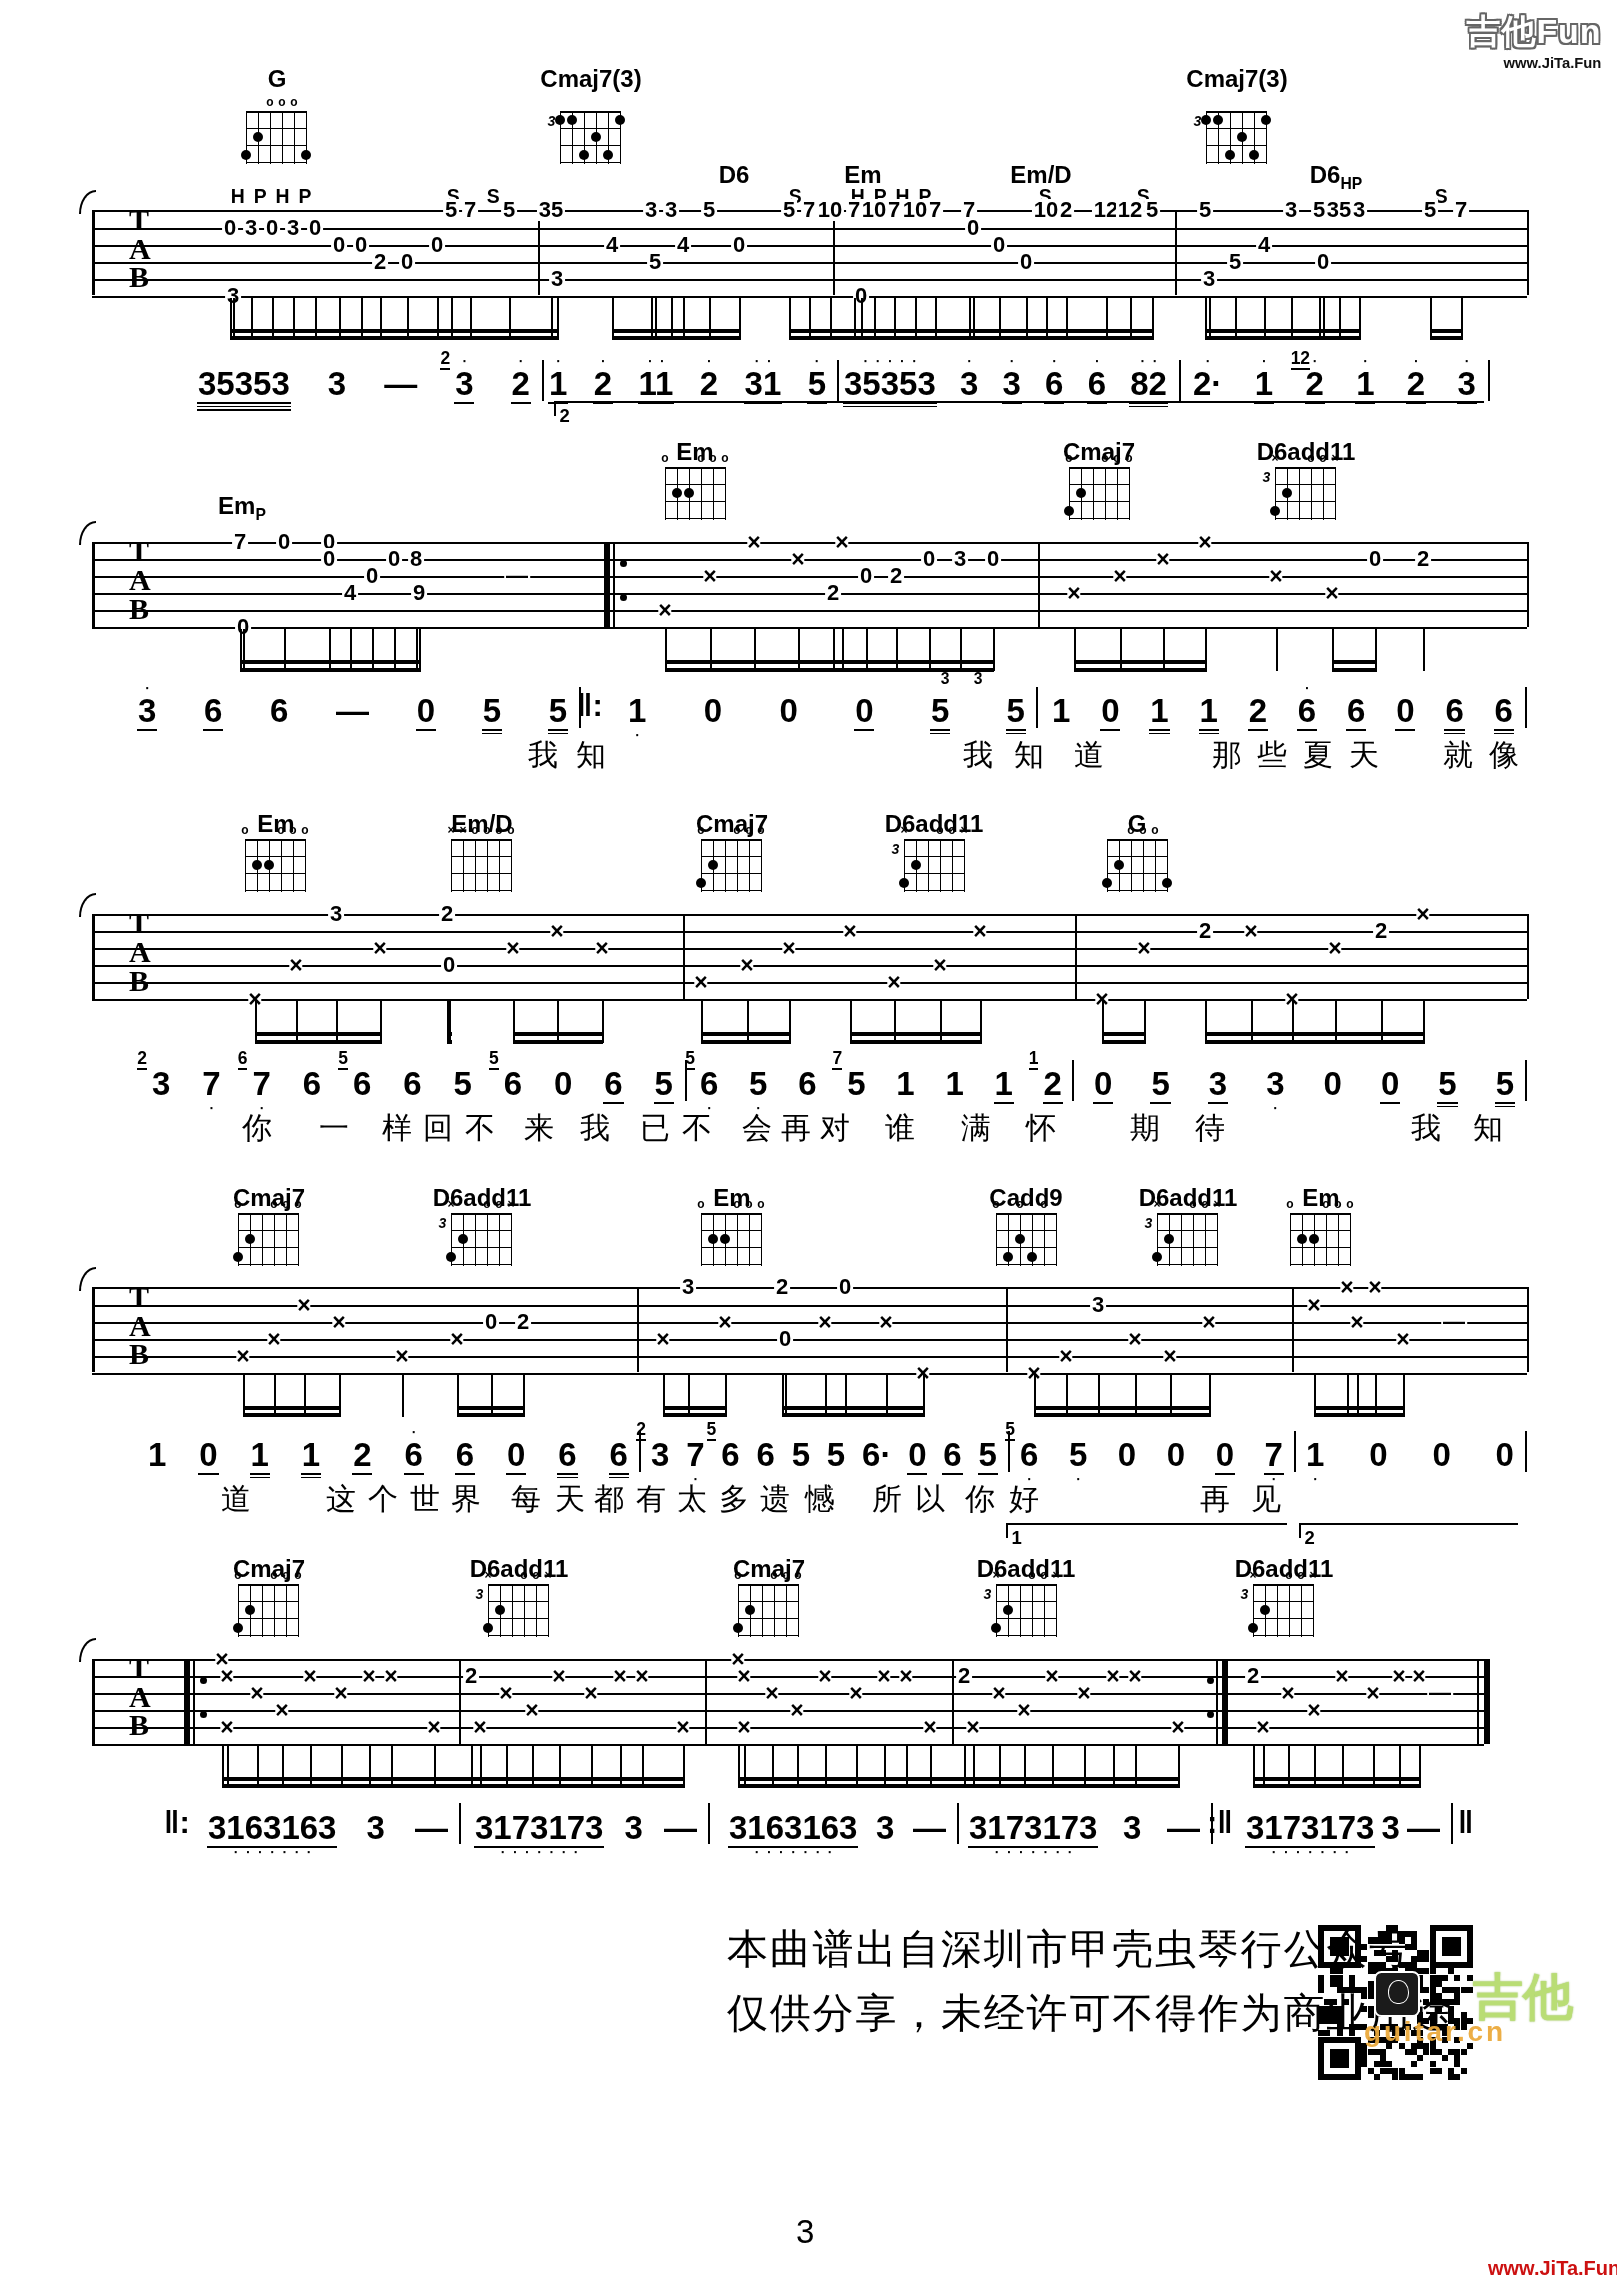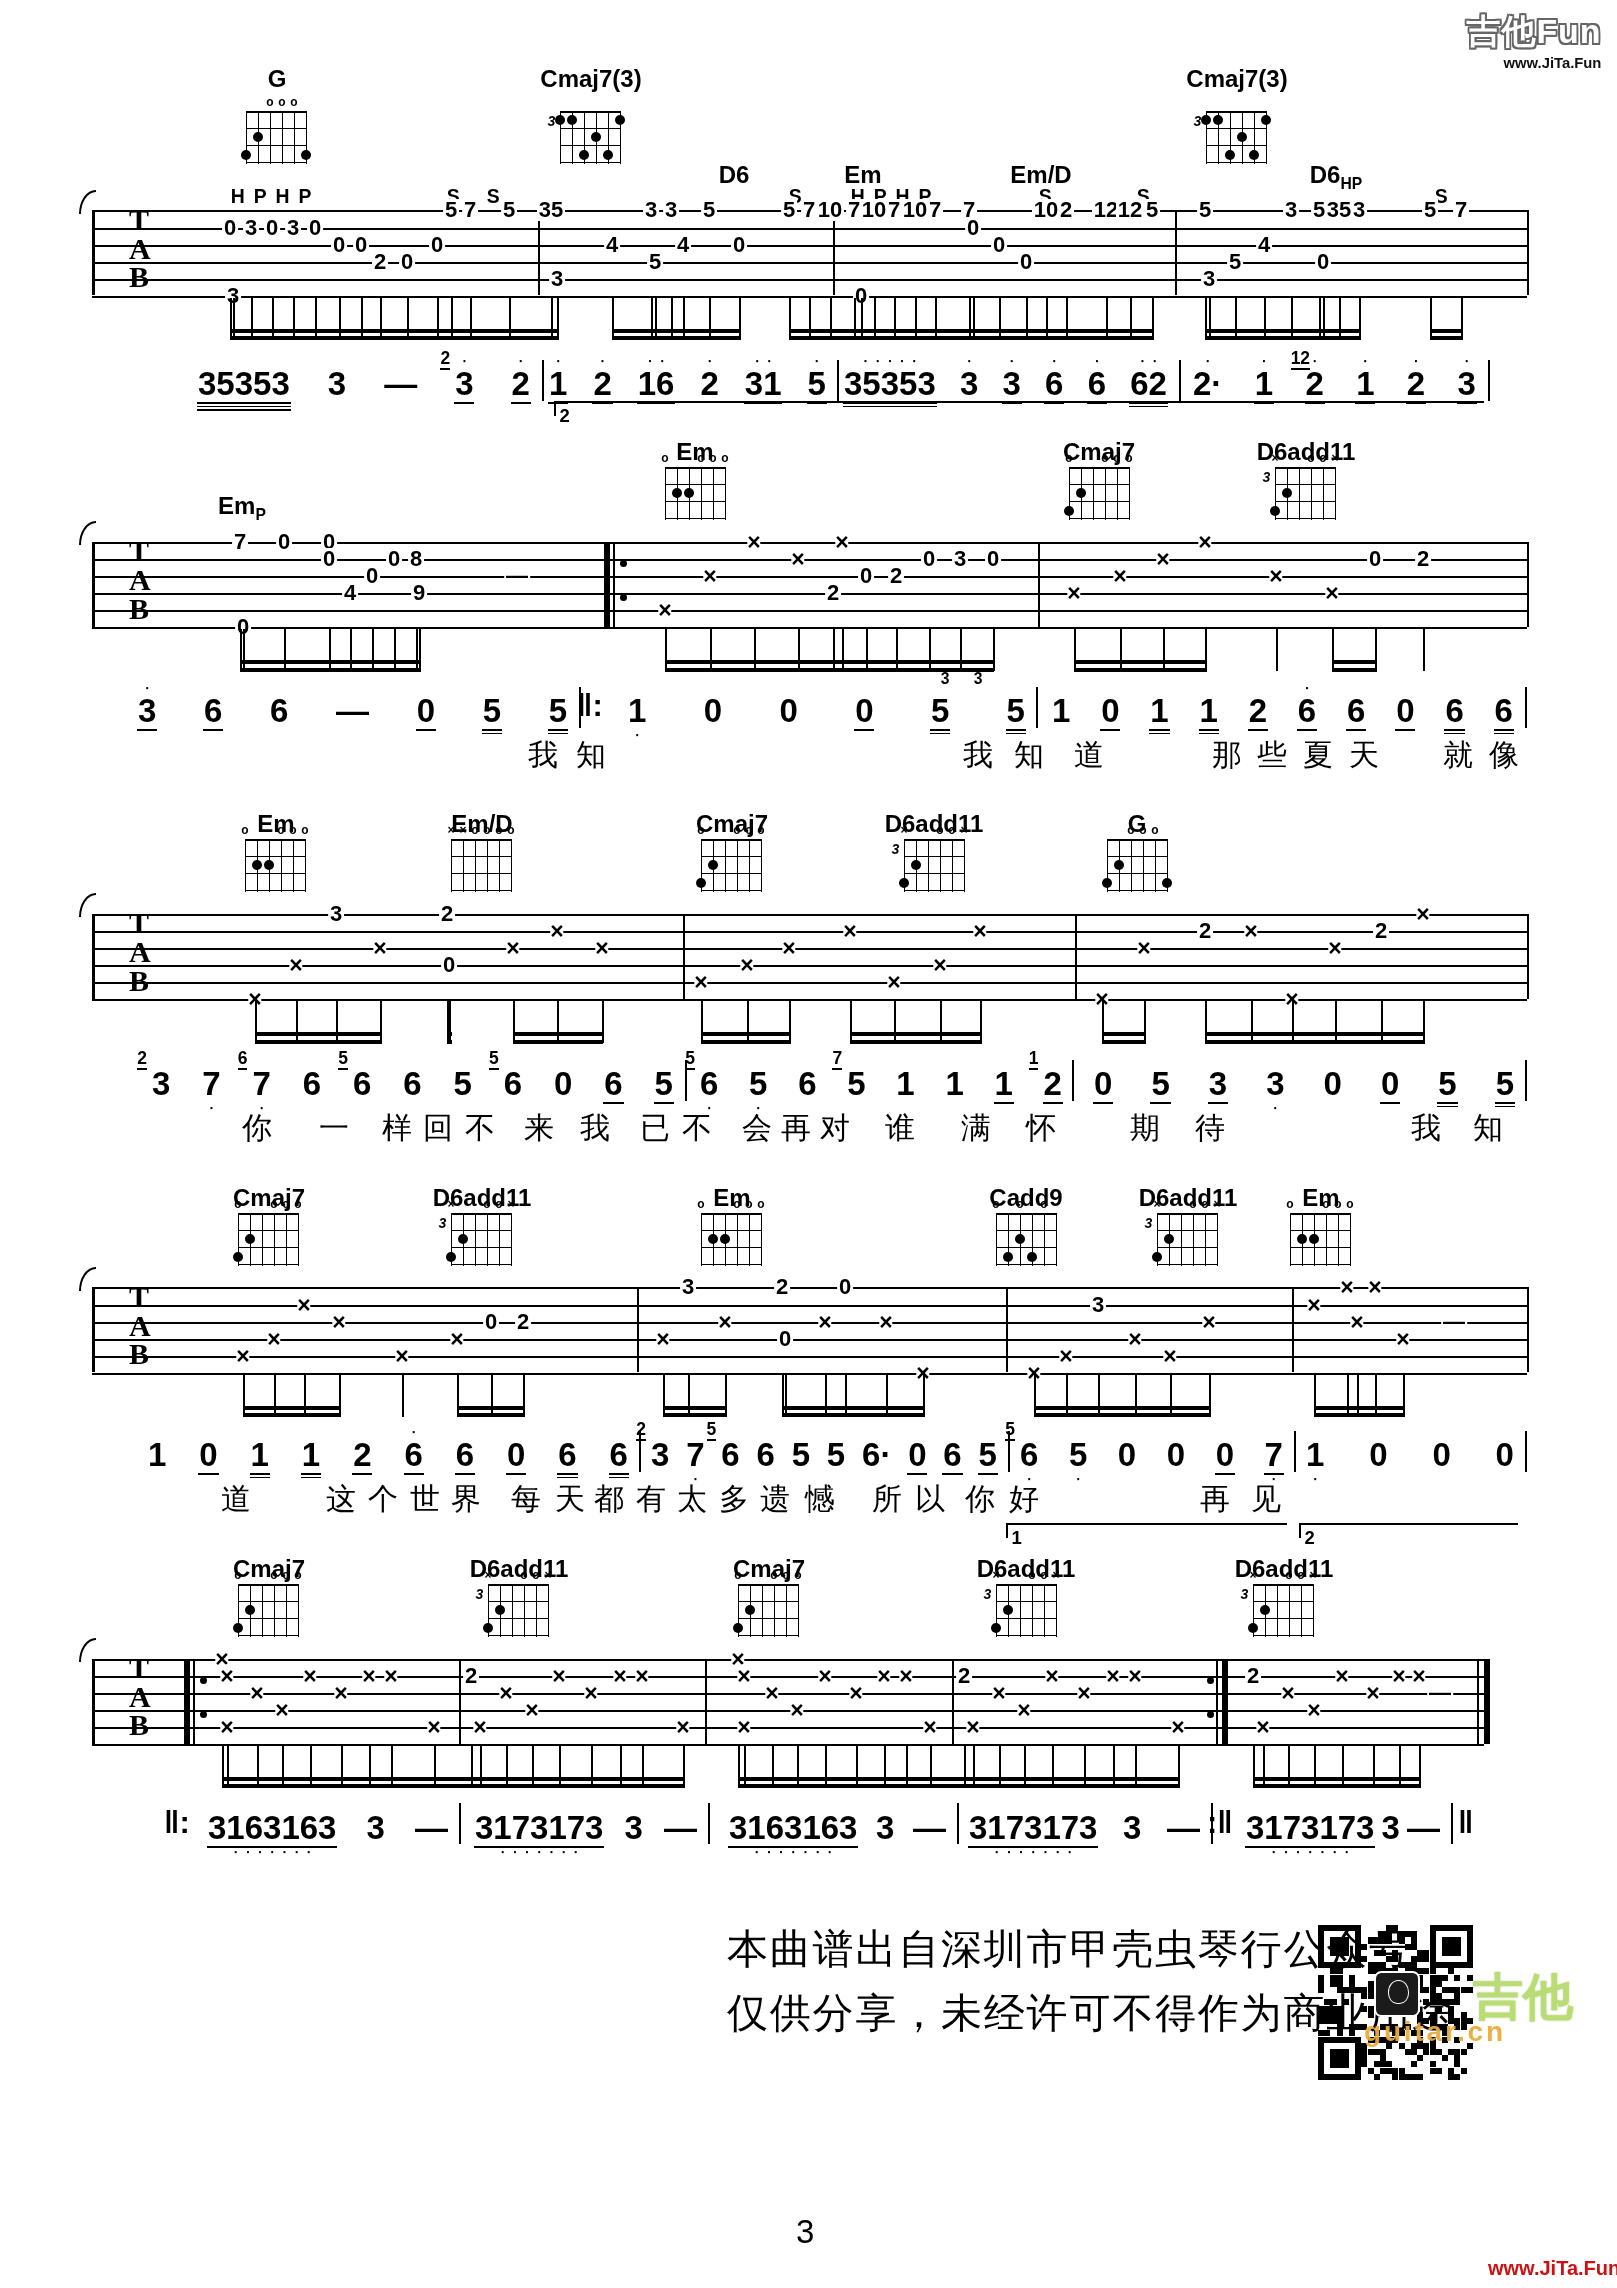--- a/index.html
+++ b/index.html
@@ -269,33 +269,33 @@
         <div class="tk"><span>35353</span><i class="ul" style="bottom: -3.7px;"></i><i class="ul" style="bottom: -7.4px;"></i><i class="ul" style="bottom: -11px;"></i></div>
         <div class="tk"><span>3</span></div>
         <div class="tk"><span>—</span></div>
         <div class="tk"><span>3</span><span class="dt">∙</span><i class="ul" style="bottom: -3.7px;"></i><span class="g">2</span></div>
         <div class="tk"><span>2</span><span class="dt">∙</span><i class="ul" style="bottom: -3.7px;"></i></div>
       </div>
       <div class="mbar" style="left: 542px; top: 360px;"></div>
       <div class="meas" style="left: 549px; top: 358px; width: 277px;">
         <div class="tk"><span>1</span><span class="dt">∙</span><i class="ul" style="bottom: -3.7px;"></i></div>
         <div class="tk"><span>2</span><span class="dt">∙</span><i class="ul" style="bottom: -3.7px;"></i></div>
-        <div class="tk"><span>16</span><span class="dt">∙∙</span><i class="ul" style="bottom: -3.7px;"></i></div>
+        <div class="tk"><span>11</span><span class="dt">∙∙</span><i class="ul" style="bottom: -3.7px;"></i></div>
         <div class="tk"><span>2</span><span class="dt">∙</span></div>
         <div class="tk"><span>31</span><span class="dt">∙∙</span><i class="ul" style="bottom: -3.7px;"></i></div>
         <div class="tk"><span>5</span><span class="dt">∙</span><i class="ul" style="bottom: -3.7px;"></i></div>
       </div>
       <div class="mbar" style="left: 837px; top: 360px;"></div>
       <div class="meas" style="left: 844px; top: 358px; width: 323px;">
         <div class="tk"><span>35353</span><span class="dt">∙∙∙∙∙</span><i class="ul" style="bottom: -3.7px;"></i><i class="ul" style="bottom: -7.4px;"></i></div>
         <div class="tk"><span>3</span><span class="dt">∙</span></div>
         <div class="tk"><span>3</span><span class="dt">∙</span><i class="ul" style="bottom: -3.7px;"></i></div>
         <div class="tk"><span>6</span><span class="dt">∙</span><i class="ul" style="bottom: -3.7px;"></i></div>
         <div class="tk"><span>6</span><span class="dt">∙</span><i class="ul" style="bottom: -3.7px;"></i></div>
-        <div class="tk"><span>62</span><span class="dt">∙∙</span><i class="ul" style="bottom: -3.7px;"></i><i class="ul" style="bottom: -7.4px;"></i></div>
+        <div class="tk"><span>82</span><span class="dt">∙∙</span><i class="ul" style="bottom: -3.7px;"></i><i class="ul" style="bottom: -7.4px;"></i></div>
       </div>
       <div class="mbar" style="left: 1179px; top: 360px;"></div>
       <div class="meas" style="left: 1193px; top: 358px; width: 283px;">
         <div class="tk"><span>2·</span><span class="dt">∙</span></div>
         <div class="tk"><span>1</span><span class="dt">∙</span><i class="ul" style="bottom: -3.7px;"></i></div>
         <div class="tk"><span>2</span><span class="dt">∙</span><i class="ul" style="bottom: -3.7px;"></i><span class="g">12</span></div>
         <div class="tk"><span>1</span><span class="dt">∙</span><i class="ul" style="bottom: -3.7px;"></i></div>
         <div class="tk"><span>2</span><span class="dt">∙</span><i class="ul" style="bottom: -3.7px;"></i></div>
         <div class="tk"><span>3</span><span class="dt">∙</span><i class="ul" style="bottom: -3.7px;"></i></div>
       </div>

